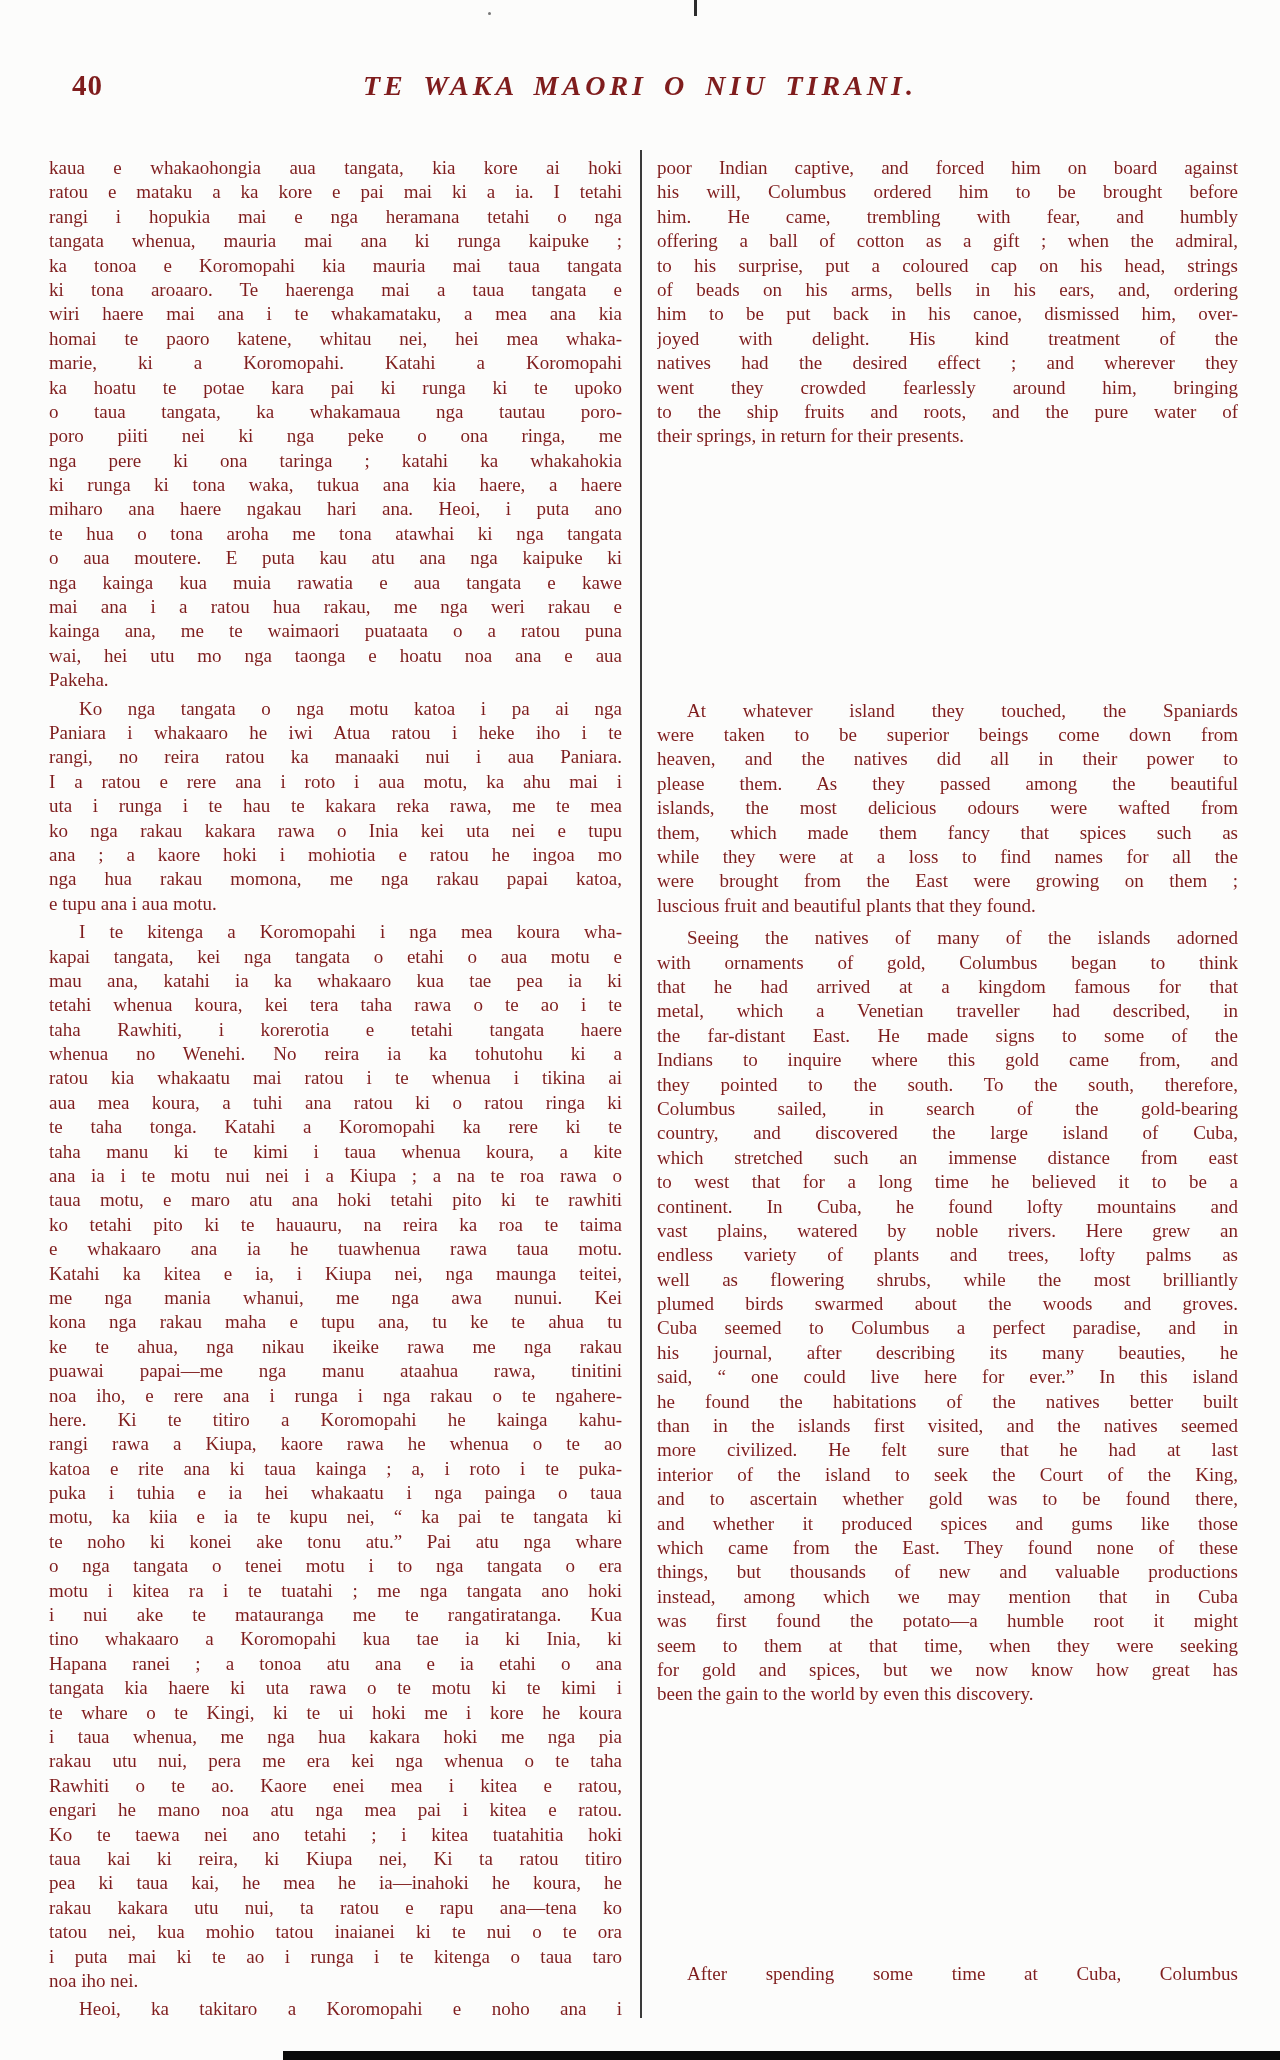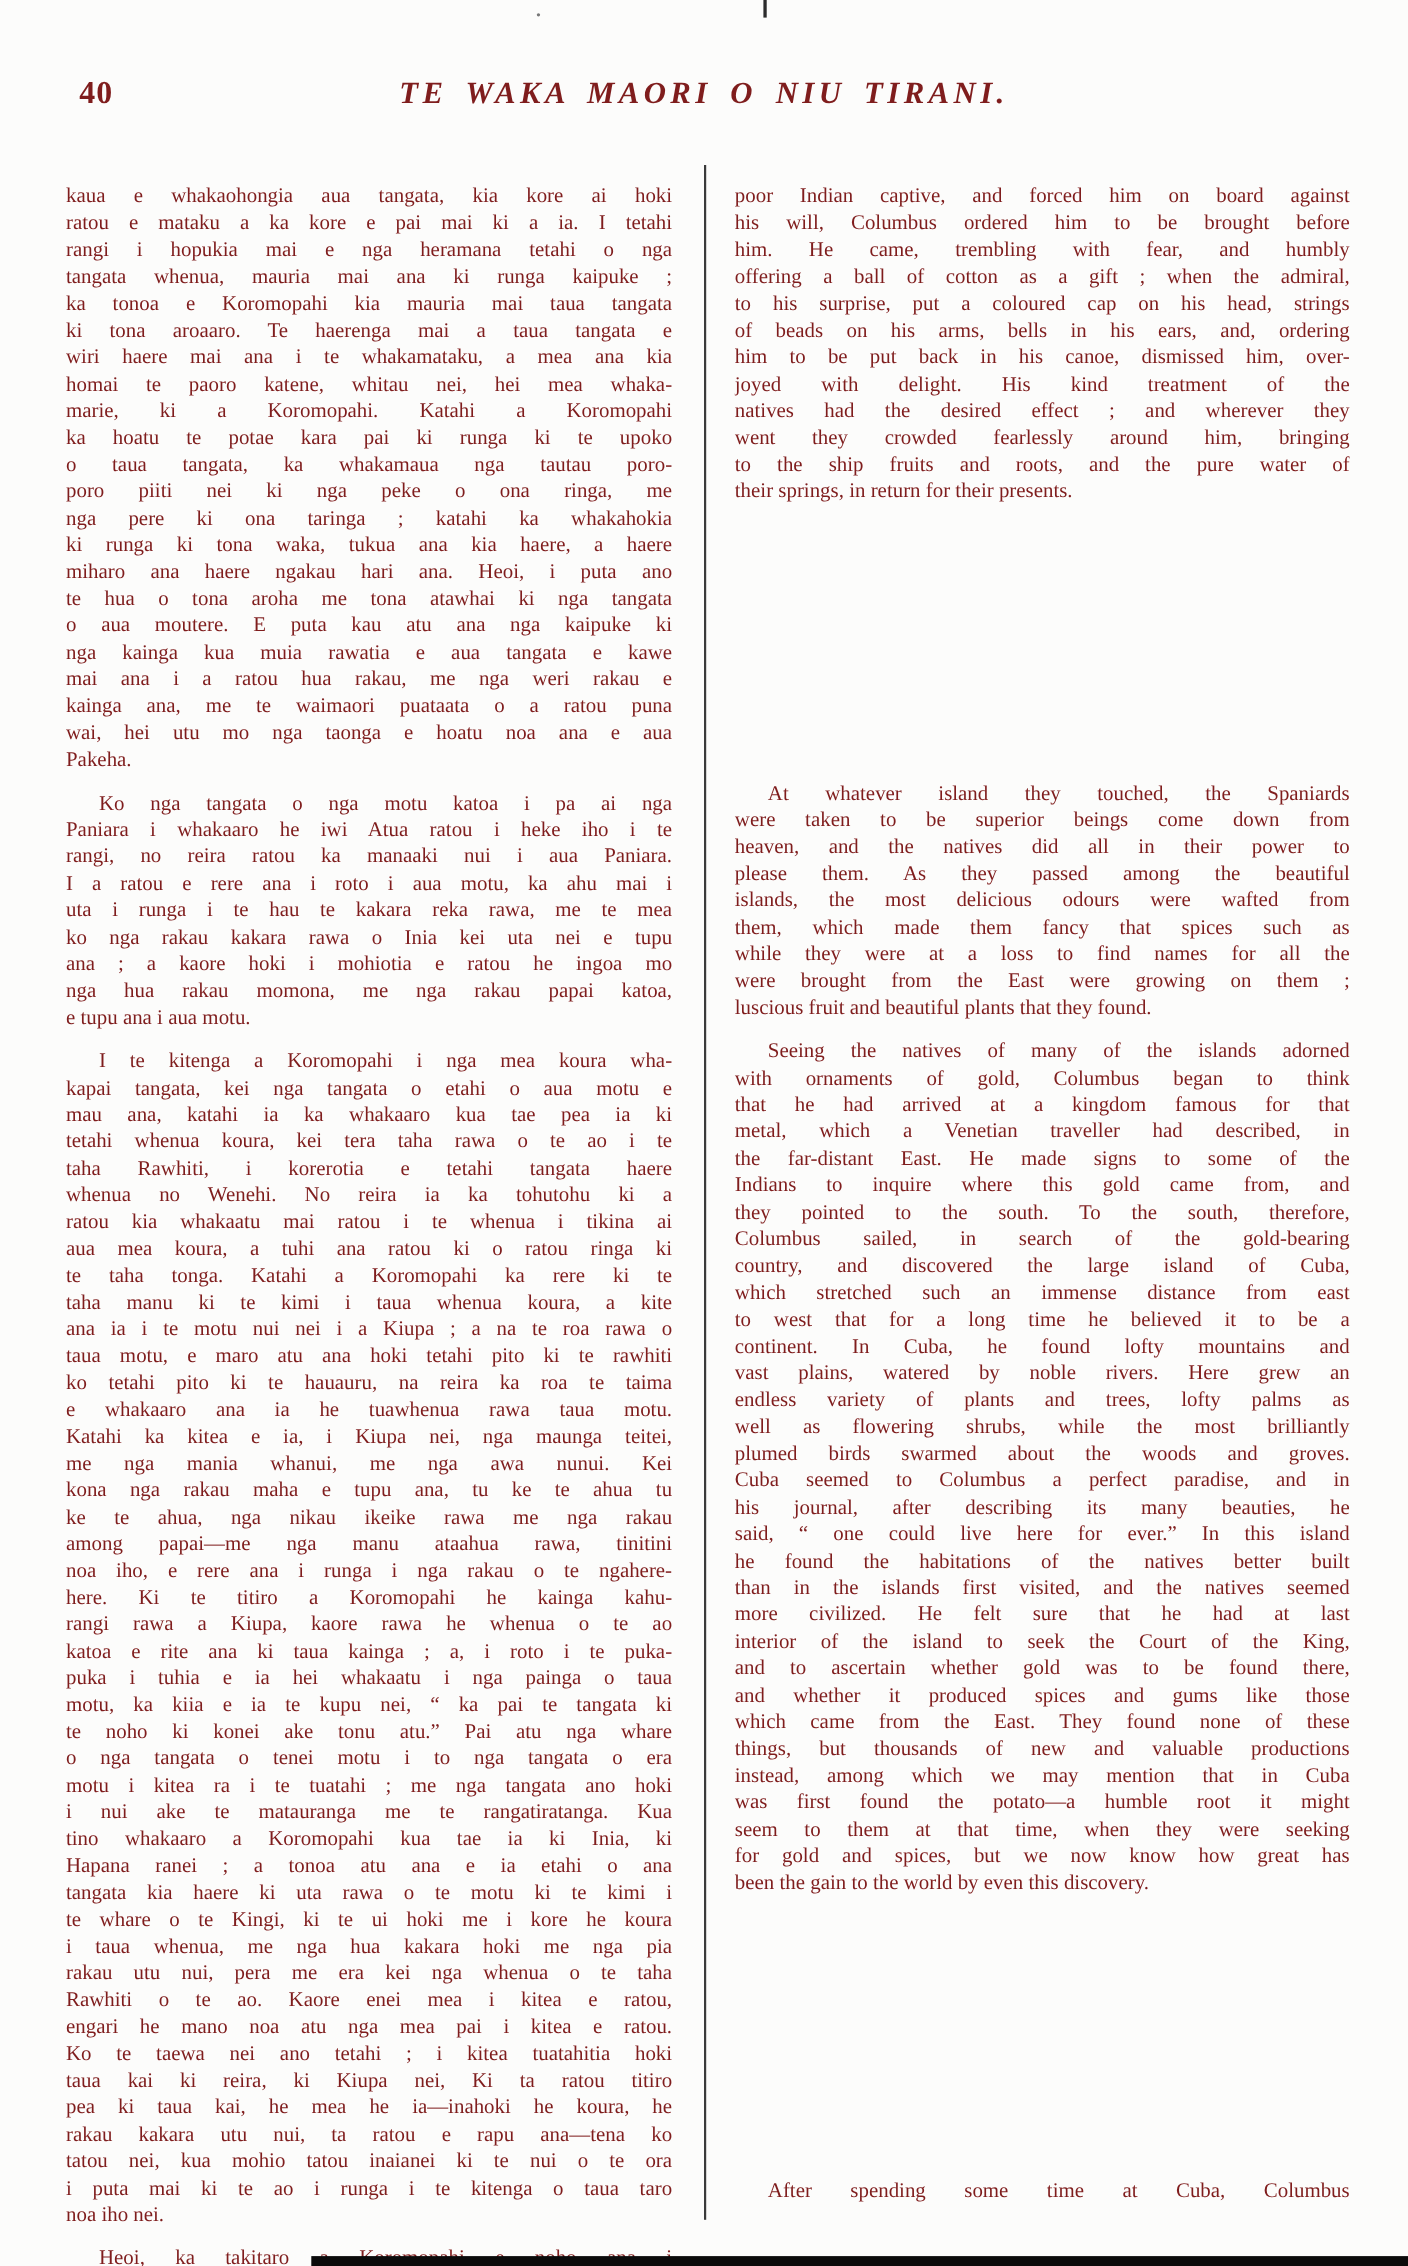--- a/index.html
+++ b/index.html
@@ -22,21 +22,21 @@
     font-size:28px;font-weight:bold;letter-spacing:4px;
     word-spacing:6px;
     font-style:italic;
   }
   .col{
     position:absolute;top:152px;
     font-size:19px;line-height:24.4px;
   }
   .col-left{left:45px;width:581px;}
   .col-right{left:653px;width:589px;}
-  .para{margin:15px;}
+  .para{margin:4px;}
   .tline{
     height:24.4px;overflow:hidden;
     text-align:justify;
     text-align-last:justify;
     white-space:normal;
   }
   .tline.lastline{text-align-last:left;}
   .tline.indent{text-indent:30px;}
   .divider{
     position:absolute;left:640px;top:150px;
@@ -114,21 +114,21 @@
         <div class="tline">te taha tonga. Katahi a Koromopahi ka rere ki te</div>
         <div class="tline">taha manu ki te kimi i taua whenua koura, a kite</div>
         <div class="tline">ana ia i te motu nui nei i a Kiupa ; a na te roa rawa o</div>
         <div class="tline">taua motu, e maro atu ana hoki tetahi pito ki te rawhiti</div>
         <div class="tline">ko tetahi pito ki te hauauru, na reira ka roa te taima</div>
         <div class="tline">e whakaaro ana ia he tuawhenua rawa taua motu.</div>
         <div class="tline">Katahi ka kitea e ia, i Kiupa nei, nga maunga teitei,</div>
         <div class="tline">me nga mania whanui, me nga awa nunui. Kei</div>
         <div class="tline">kona nga rakau maha e tupu ana, tu ke te ahua tu</div>
         <div class="tline">ke te ahua, nga nikau ikeike rawa me nga rakau</div>
-        <div class="tline">among papai—me nga manu ataahua rawa, tinitini</div>
+        <div class="tline">puawai papai—me nga manu ataahua rawa, tinitini</div>
         <div class="tline">noa iho, e rere ana i runga i nga rakau o te ngahere-</div>
         <div class="tline">here. Ki te titiro a Koromopahi he kainga kahu-</div>
         <div class="tline">rangi rawa a Kiupa, kaore rawa he whenua o te ao</div>
         <div class="tline">katoa e rite ana ki taua kainga ; a, i roto i te puka-</div>
         <div class="tline">puka i tuhia e ia hei whakaatu i nga painga o taua</div>
         <div class="tline">motu, ka kiia e ia te kupu nei, “ ka pai te tangata ki</div>
         <div class="tline">te noho ki konei ake tonu atu.” Pai atu nga whare</div>
         <div class="tline">o nga tangata o tenei motu i to nga tangata o era</div>
         <div class="tline">motu i kitea ra i te tuatahi ; me nga tangata ano hoki</div>
         <div class="tline">i nui ake te matauranga me te rangatiratanga. Kua</div>

